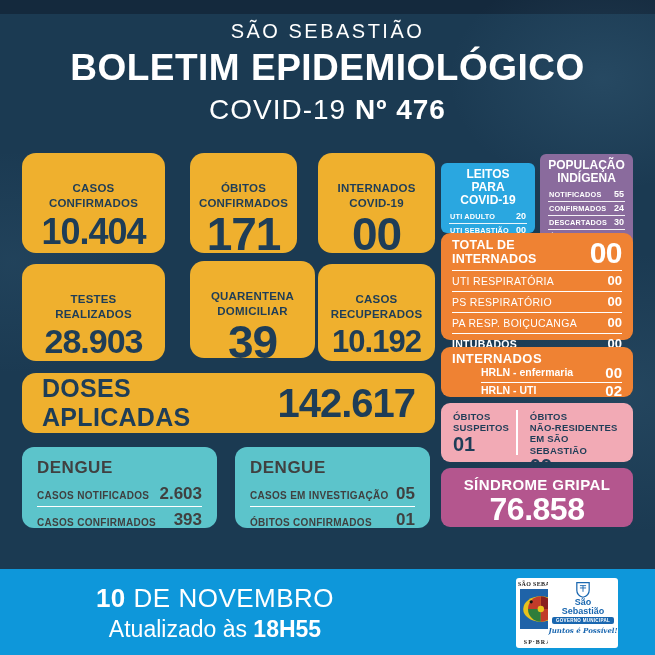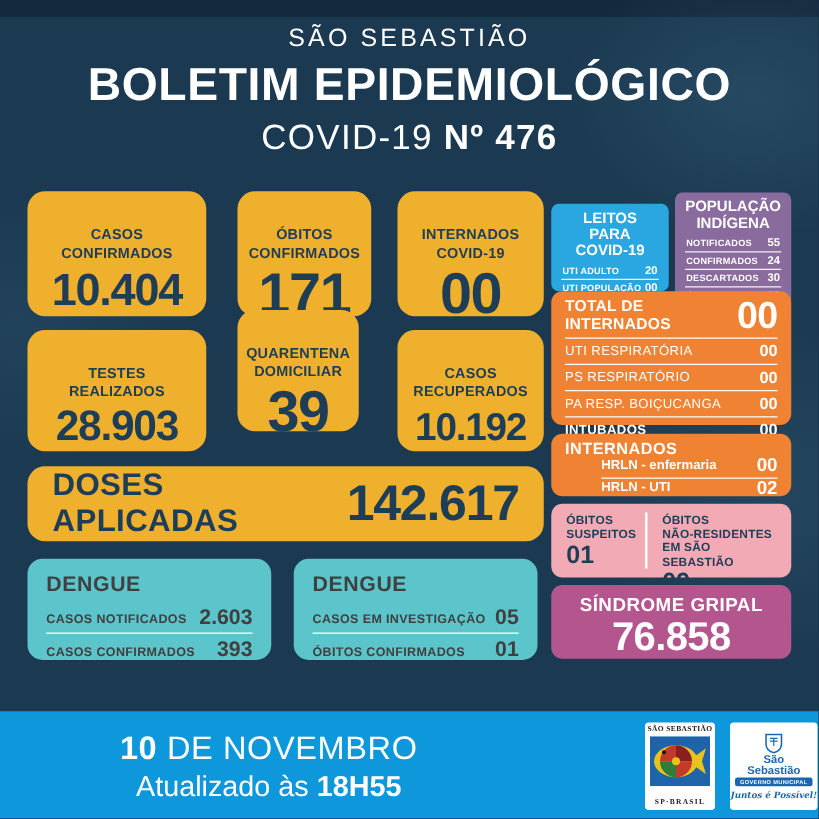--- a/index.html
+++ b/index.html
@@ -75,21 +75,21 @@
   .footer{position:absolute;left:0;top:569px;width:655px;height:86px;background:#0e97da;}
   .f-text{position:absolute;left:0;top:14px;width:430px;text-align:center;color:#fff;}
   .f-line1{font-size:26px;font-weight:300;letter-spacing:.5px;}
   .f-line1 b{font-weight:700;}
   .f-line2{font-size:23px;font-weight:300;margin-top:2px;}
   .f-line2 b{font-weight:800;}
   .logo{position:absolute;background:#fff;border-radius:3px;display:flex;flex-direction:column;align-items:center;overflow:hidden;}
   .logo1{left:516px;top:9px;width:56px;height:70px;padding:3px 2px;}
   .logo1-top{font-family:"Liberation Serif","DejaVu Serif",serif;font-size:6px;font-weight:700;color:#222;letter-spacing:.3px;white-space:nowrap;}
   .logo1-bottom{font-family:"Liberation Serif","DejaVu Serif",serif;font-size:6px;font-weight:700;color:#222;letter-spacing:1px;margin-top:auto;}
-  .logo2{left:584px;top:9px;width:70px;height:70px;padding:3px 3px;justify-content:center;}
+  .logo2{left:548px;top:9px;width:70px;height:70px;padding:3px 3px;}
   .logo2-name{font-size:9px;font-weight:800;color:#1a67b0;line-height:.95;text-align:center;}
   .ribbon{background:#1a67b0;color:#fff;border-radius:2px;font-size:4.5px;font-weight:700;letter-spacing:.3px;padding:1px 4px;margin-top:2px;}
   .slogan{font-family:"DejaVu Serif","Liberation Serif",serif;font-style:italic;font-size:7px;font-weight:700;color:#1a67b0;margin-top:2px;white-space:nowrap;}
 </style>
 </head>
 <body>
 
 <div class="stage">
 
   <div class="hdr">
@@ -128,21 +128,21 @@
 
   <div class="abs card-y" style="left:22px;top:264px;width:143px;height:97px">
     <div class="stat-label">
         <div>TESTES</div>
         <div>REALIZADOS</div>
       </div>
     <div class="stat-valwrap">
         <div class="stat-value" style="font-size:34px">28.903</div>
       </div>
   </div>
-  <div class="abs card-y" style="left:190px;top:248px;width:97px;height:97px">
+  <div class="abs card-y" style="left:190px;top:261px;width:125px;height:97px">
     <div class="stat-label">
         <div>QUARENTENA</div>
         <div>DOMICILIAR</div>
       </div>
     <div class="stat-valwrap">
         <div class="stat-value" style="font-size:46px">39</div>
       </div>
   </div>
   <div class="abs card-y" style="left:318px;top:264px;width:117px;height:97px">
     <div class="stat-label">
@@ -187,21 +187,21 @@
   <div class="abs mini c-blue" style="left:441px;top:163px;width:94px;height:70px">
     <div class="mini-title">
         <div>LEITOS PARA</div>
         <div>COVID-19</div>
       </div>
     <div class="mini-row">
         <span class="mini-label">UTI ADULTO</span>
         <span class="mini-value">20</span>
       </div>
     <div class="mini-row">
-        <span class="mini-label">UTI POPULAÇÃO</span>
+        <span class="mini-label">UTI SEBASTIÃO</span>
         <span class="mini-value">00</span>
       </div>
     <div class="mini-row">
         <span class="mini-label">SEMI-INTENSIVOS</span>
         <span class="mini-value">00</span>
       </div>
   </div>
 
   <div class="abs mini c-purple" style="left:540px;top:154px;width:93px;height:91px">
     <div class="mini-title">

